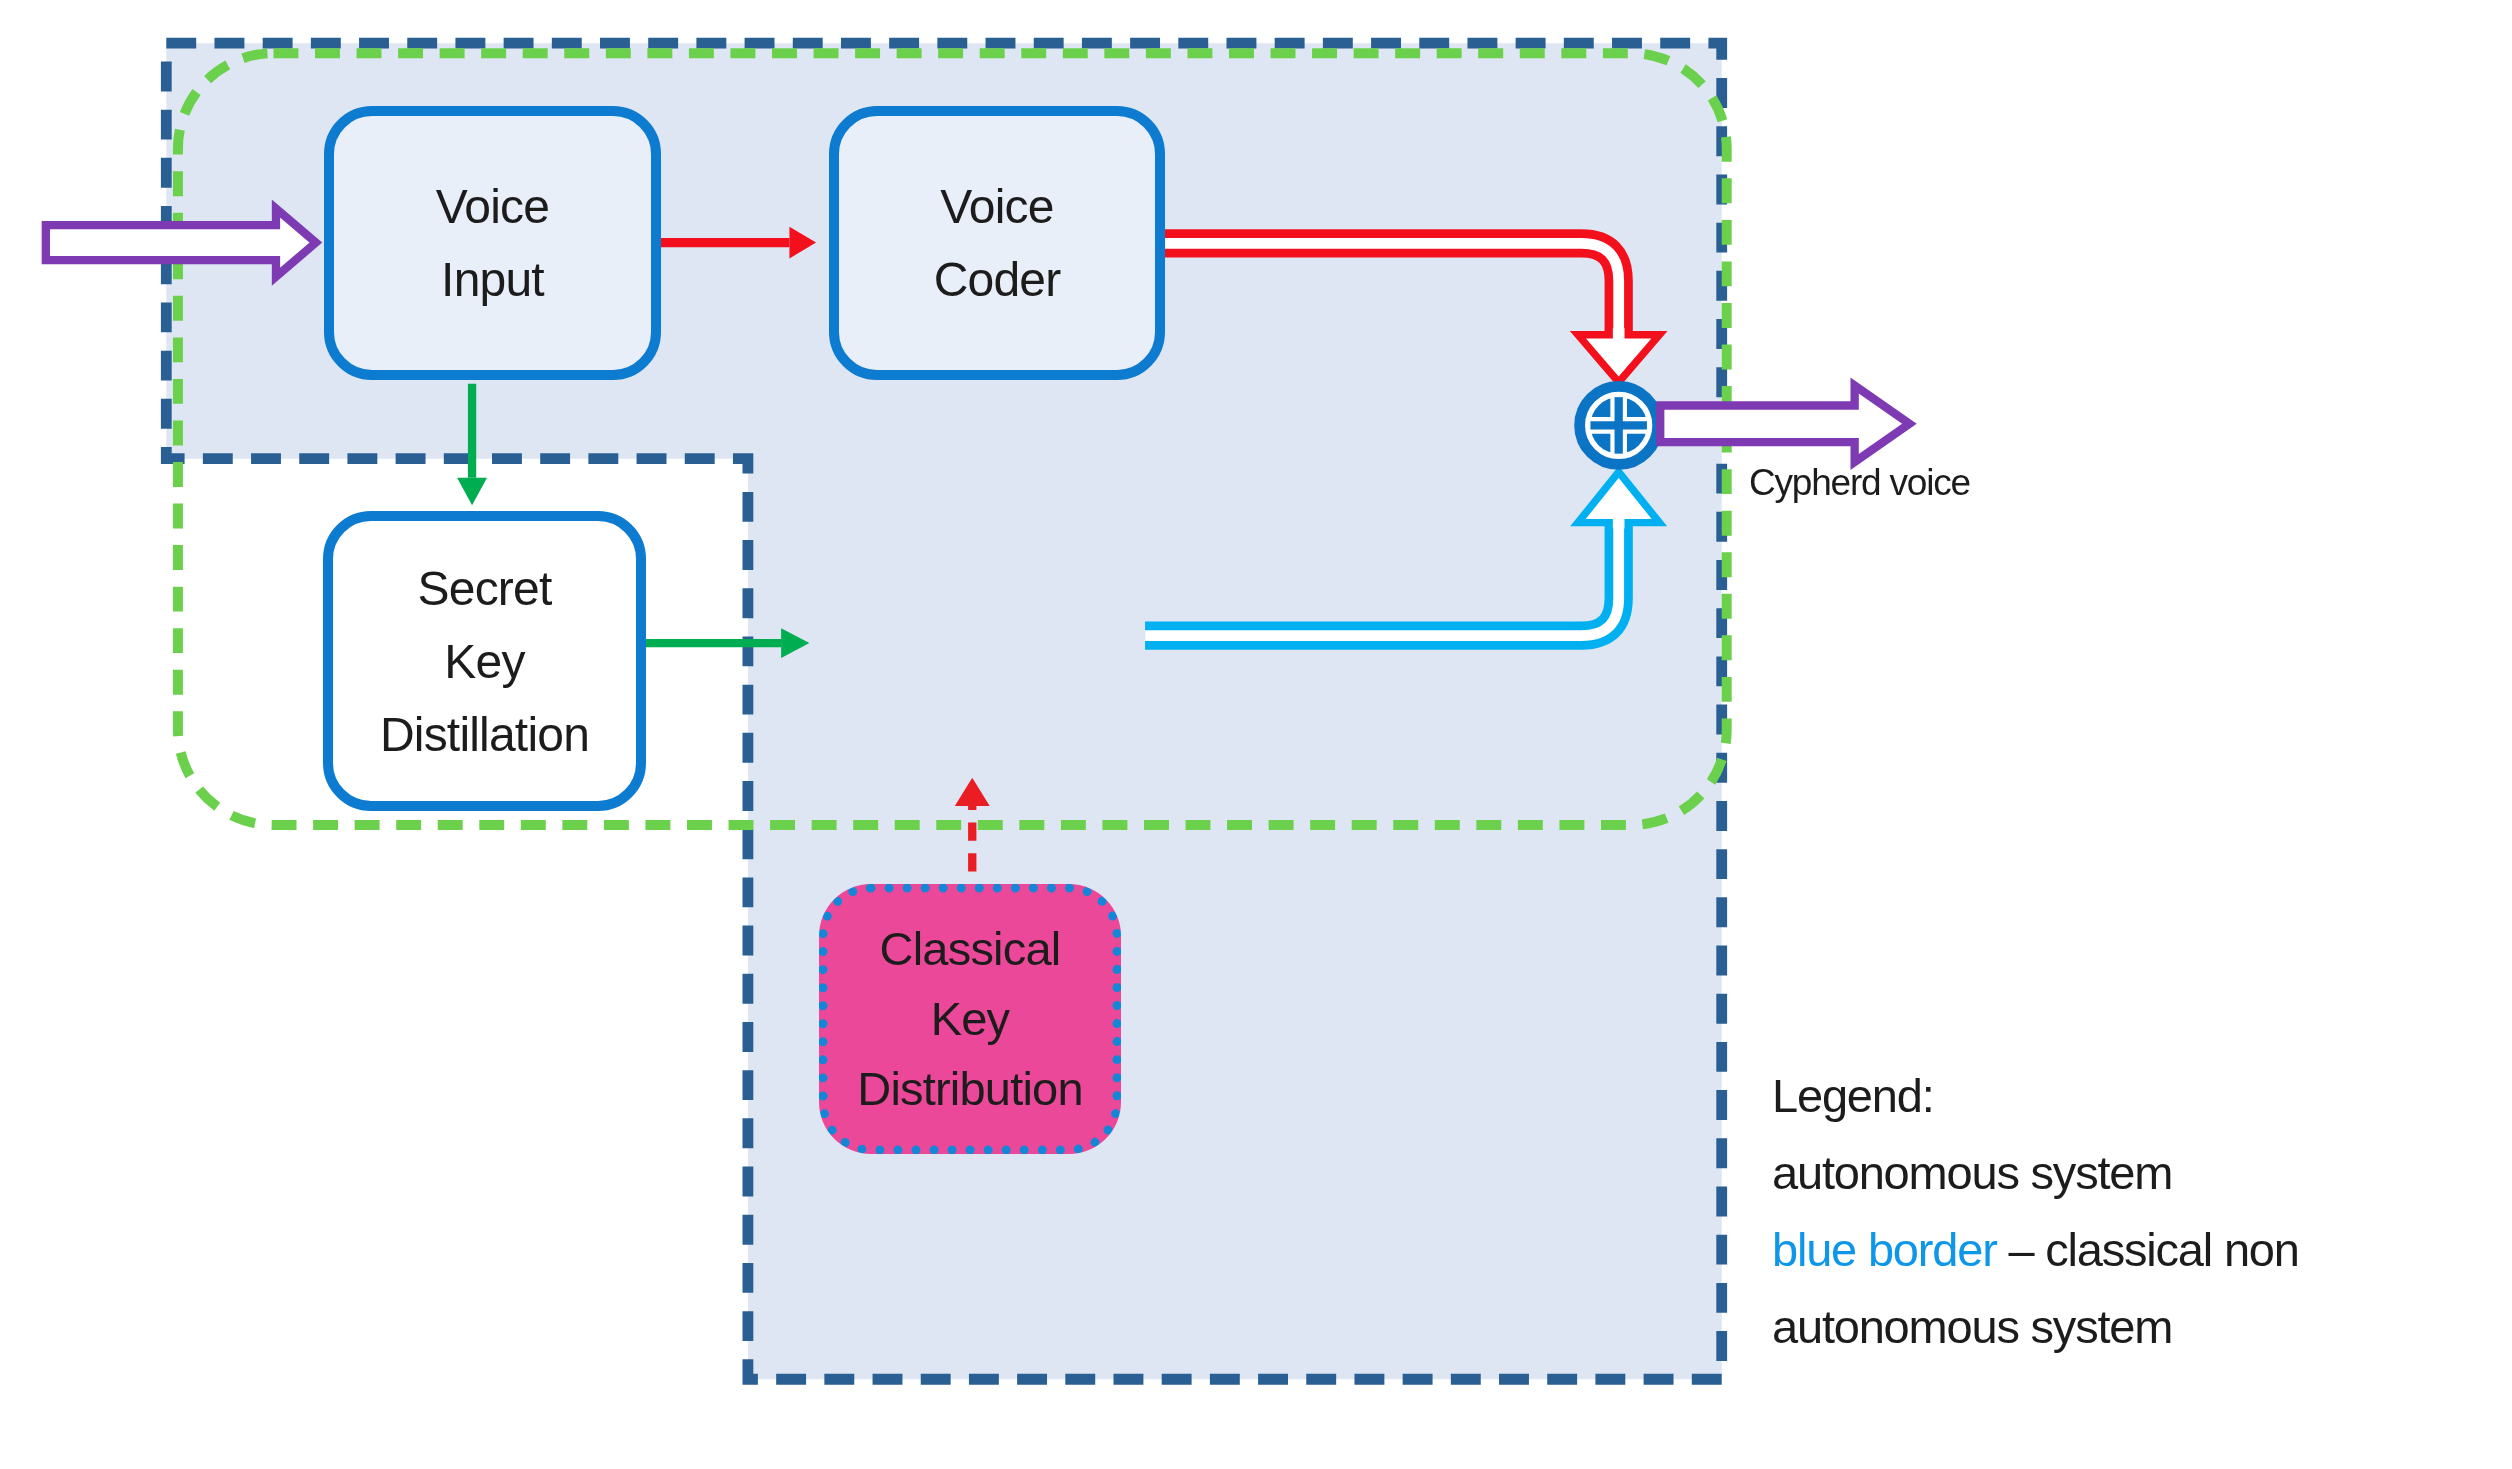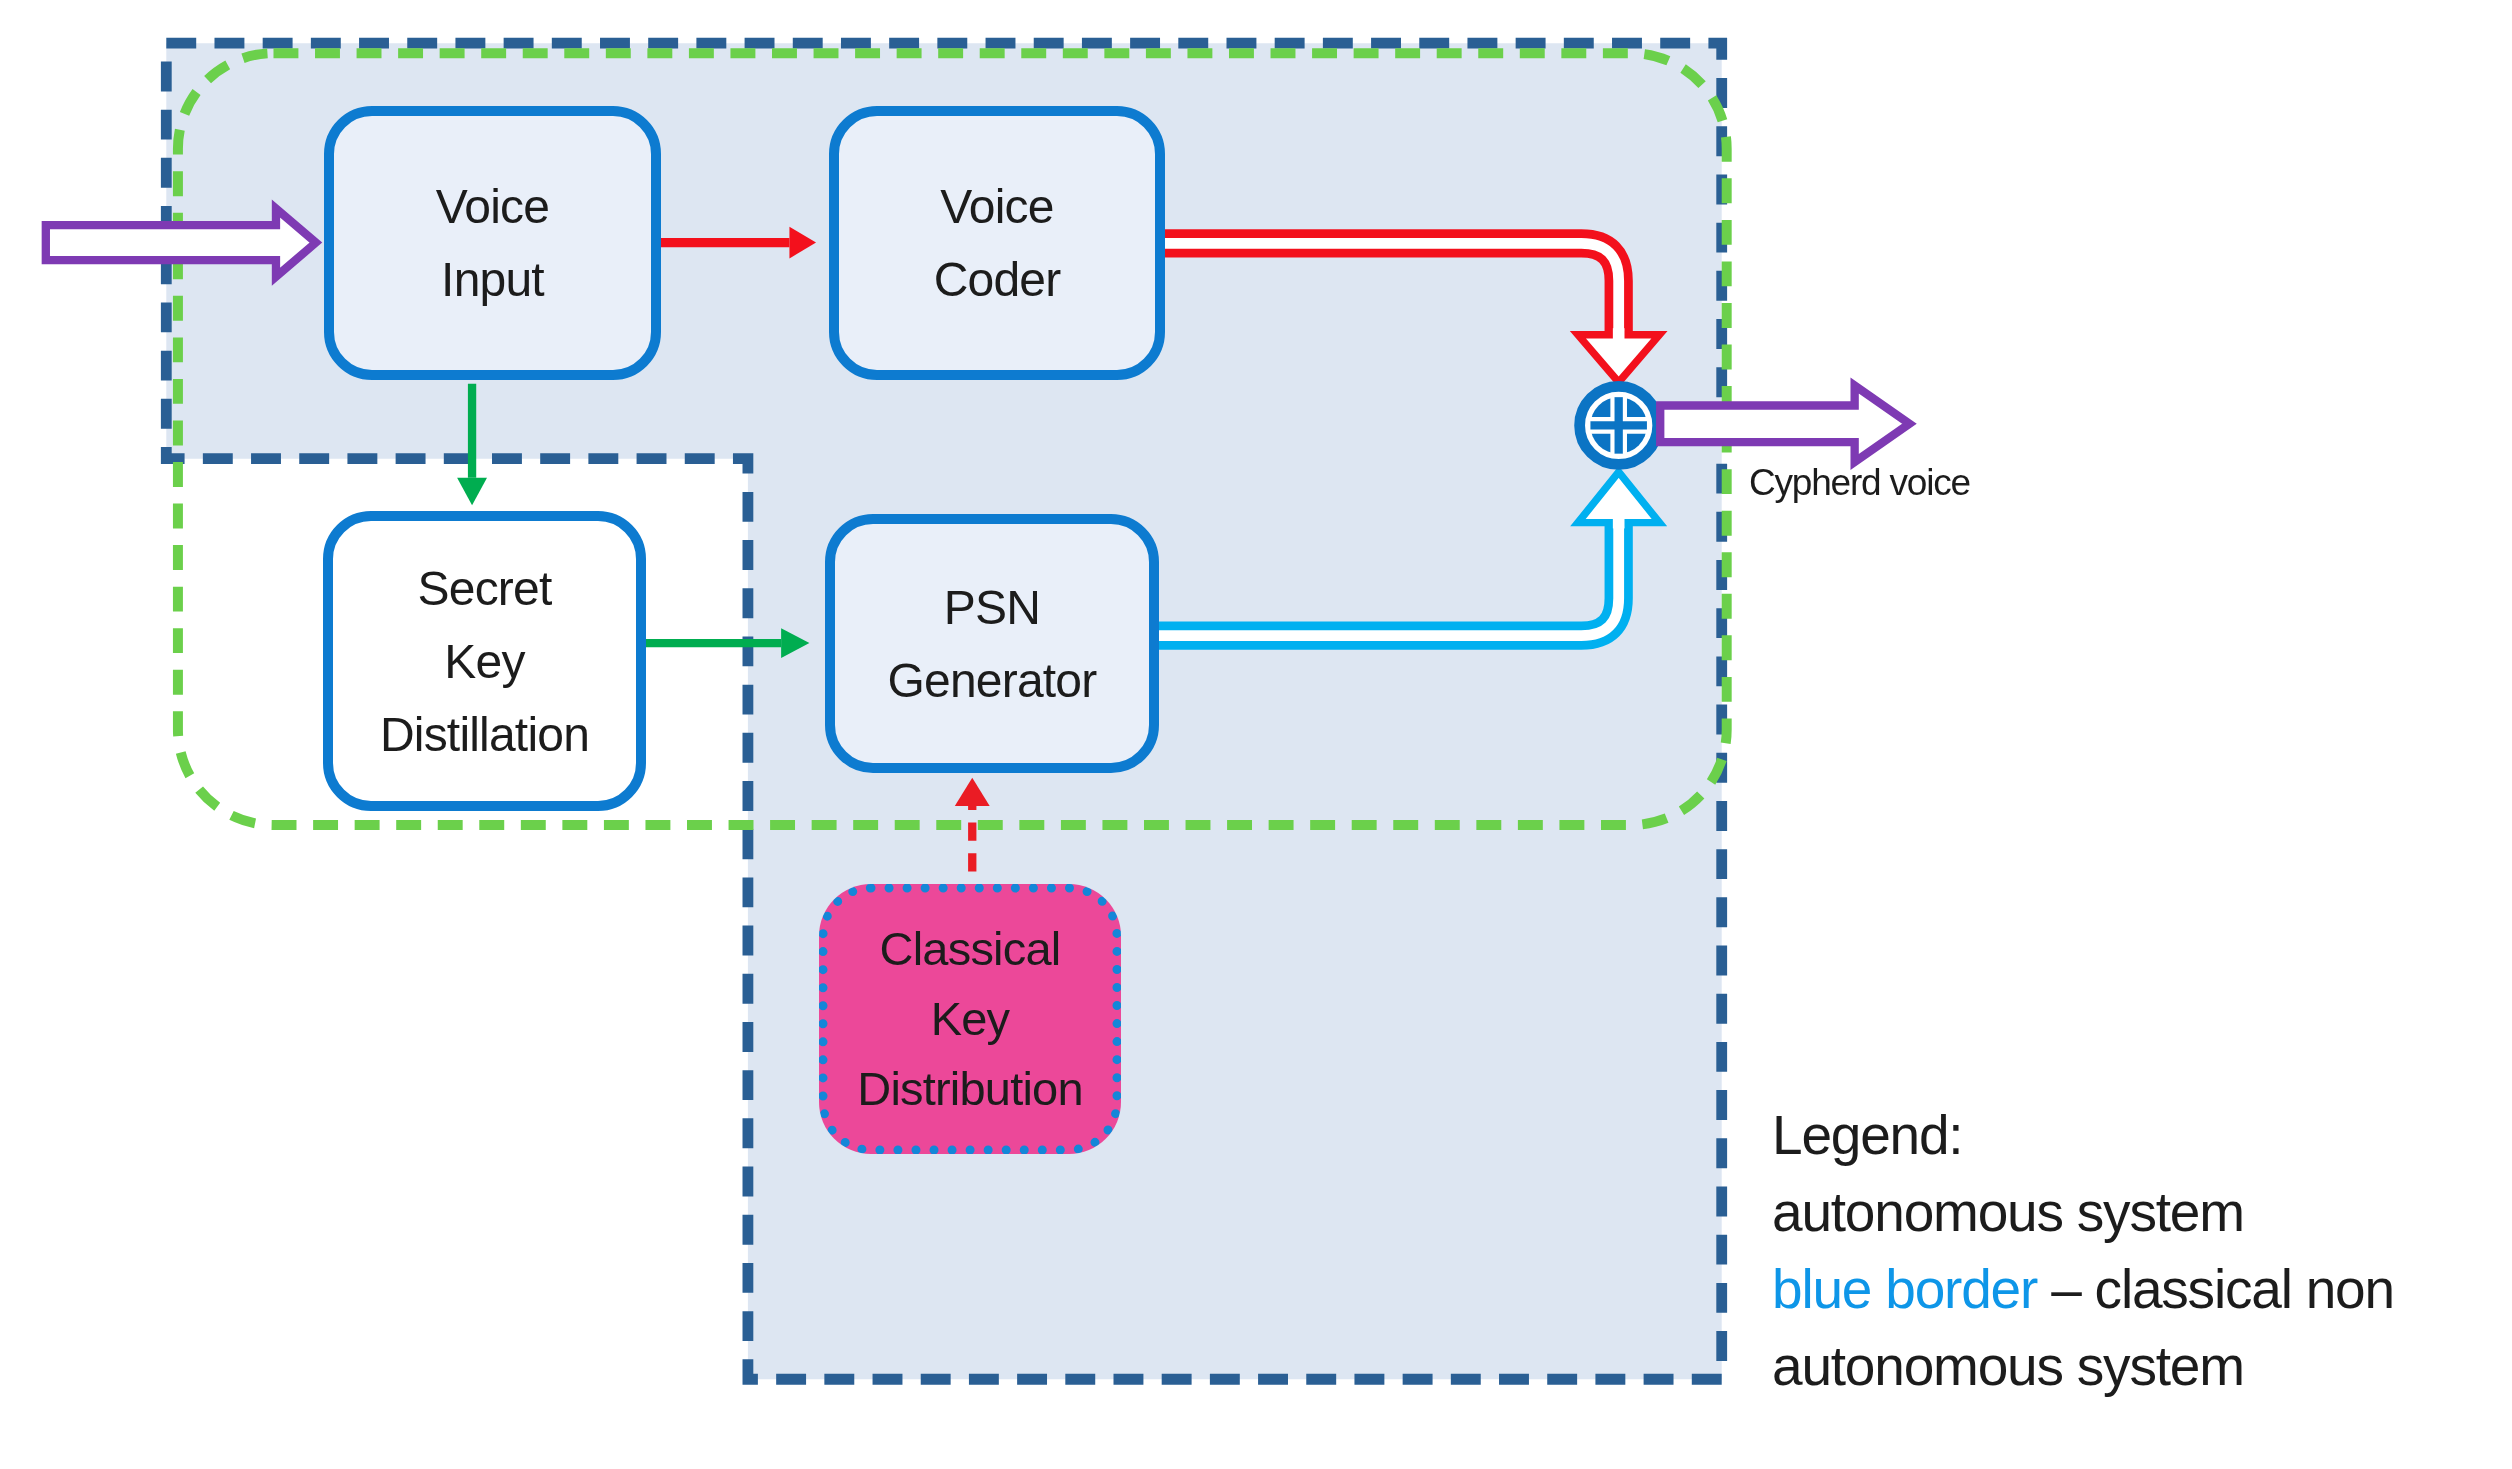--- a/index.html
+++ b/index.html
@@ -9,21 +9,21 @@
   .box{position:absolute;box-sizing:border-box;display:flex;align-items:center;justify-content:center;
        text-align:center;white-space:pre-line;color:#1c1c1c;font-size:48px;line-height:73px;letter-spacing:-0.8px;}
   .solid{border:10.8px solid #0d7bd0;border-radius:48px;background:#e9eff9;margin-left:12px;}
   #box-voice-input{left:312px;top:106px;width:337px;height:274px;}
   #box-voice-coder{left:817px;top:106px;width:336px;height:274px;}
   #box-secret{left:311px;top:511px;width:323px;height:300px;background:#ffffff;}
   #box-psn{left:813px;top:514px;width:334px;height:259px;}
   #box-classical{left:819px;top:884px;width:302px;height:270px;border:9.1px dotted #1486d8;
                  border-radius:52px;background:#ec4899;font-size:47px;line-height:70px;}
   .out-label{position:absolute;left:1749px;top:462px;color:#1c1c1c;font-size:37px;letter-spacing:-1.2px;}
-  .legend{position:absolute;left:1772px;top:1057px;color:#1c1c1c;font-size:55px;line-height:77px;letter-spacing:-1.2px;margin-top:40px;}
+  .legend{position:absolute;left:1772px;top:1057px;color:#1c1c1c;font-size:47px;line-height:77px;letter-spacing:-1.2px;}
   .lg-green{color:#5ec943;}
   .lg-blue{color:#0e96e8;}
 </style>
 </head>
 <body>
 
 <div class="canvas">
 
   <svg width="2512" height="1469" viewBox="0 0 3023 1768">
 
@@ -81,22 +81,20 @@
     <polygon points="1998,488 2232,488 2232,464 2298,510 2232,556 2232,532 1998,532" fill="#ffffff" stroke="#7e3ab3" stroke-width="10"></polygon>
   </svg>
 
   <div class="box solid" id="box-voice-input">Voice
 Input</div>
   <div class="box solid" id="box-voice-coder">Voice
 Coder</div>
   <div class="box solid" id="box-secret">Secret
 Key
 Distillation</div>
-  <div class="box solid" id="box-psn">PSN
-Generator</div>
   <div class="box" id="box-classical">Classical
 Key
 Distribution</div>
 
   <div class="out-label">Cypherd voice</div>
 
   <div class="legend">
     <div>Legend:</div>
     <div>autonomous system</div>
     <div><span class="lg-blue">blue border</span><span> – classical non</span></div>

